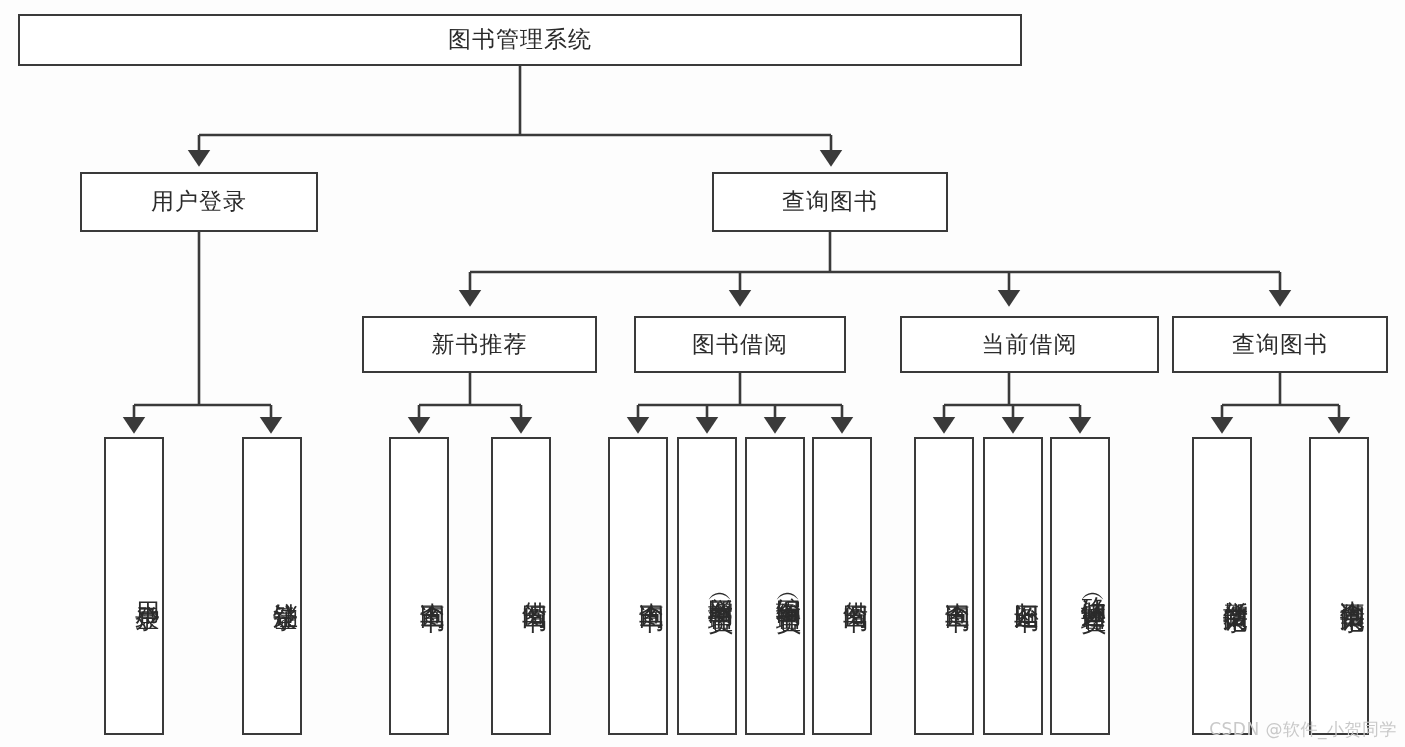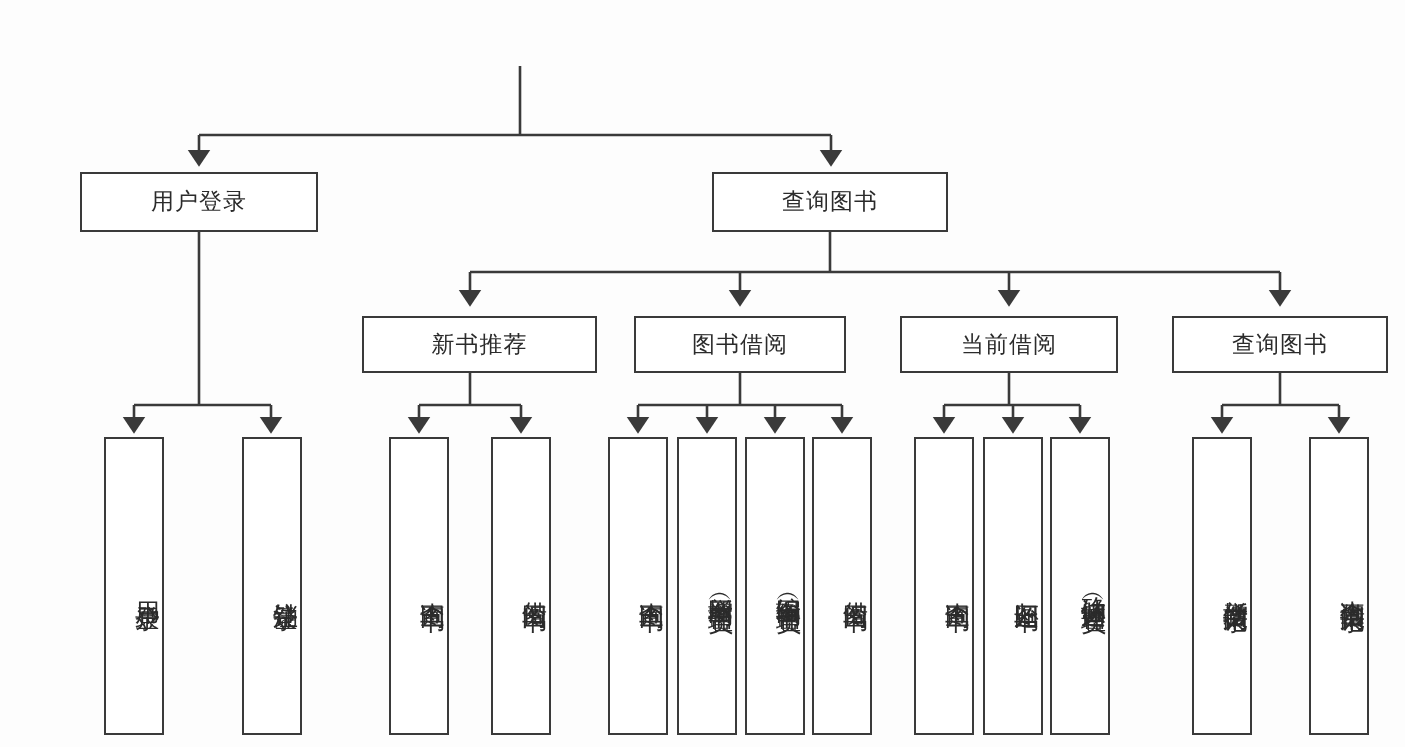--- a/index.html
+++ b/index.html
@@ -113,35 +113,38 @@
       <path d="M1013,405 L1013,425" marker-end="url(#arrow)"></path>
       <path d="M1080,405 L1080,425" marker-end="url(#arrow)"></path>
 
       <path d="M1280,373 L1280,405"></path>
       <path d="M1222,405 L1339,405"></path>
       <path d="M1222,405 L1222,425" marker-end="url(#arrow)"></path>
       <path d="M1339,405 L1339,425" marker-end="url(#arrow)"></path>
     </g>
   </svg>
 
+  <div class="node node-h node-root" style="left:18px; top:14px; width:1004px; height:52px;">
+    <span>图书管理系统</span>
+  </div>
 
   <div class="node node-h" style="left:80px; top:172px; width:238px; height:60px;">
     <span>用户登录</span>
   </div>
   <div class="node node-h" style="left:712px; top:172px; width:236px; height:60px;">
     <span>查询图书</span>
   </div>
 
   <div class="node node-h" style="left:362px; top:316px; width:235px; height:57px;">
     <span>新书推荐</span>
   </div>
   <div class="node node-h" style="left:634px; top:316px; width:212px; height:57px;">
     <span>图书借阅</span>
   </div>
-  <div class="node node-h" style="left:900px; top:316px; width:218px; height:57px;">
+  <div class="node node-h" style="left:900px; top:316px; width:259px; height:57px;">
     <span>当前借阅</span>
   </div>
   <div class="node node-h" style="left:1172px; top:316px; width:216px; height:57px;">
     <span>查询图书</span>
   </div>
 
   <div class="node node-v" style="left:104px; top:437px; width:60px; height:298px;">
     <span>用户登录</span>
   </div>
   <div class="node node-v" style="left:242px; top:437px; width:60px; height:298px;">
@@ -178,14 +181,15 @@
     <span>确认归还（管理员）</span>
   </div>
 
   <div class="node node-v" style="left:1192px; top:437px; width:60px; height:298px;">
     <span>新增借阅记录</span>
   </div>
   <div class="node node-v" style="left:1309px; top:437px; width:60px; height:298px;">
     <span>查询借阅记录</span>
   </div>
 
+  <div class="watermark">CSDN @软件_小贺同学</div>
 
 </div>
 
 </body></html>

